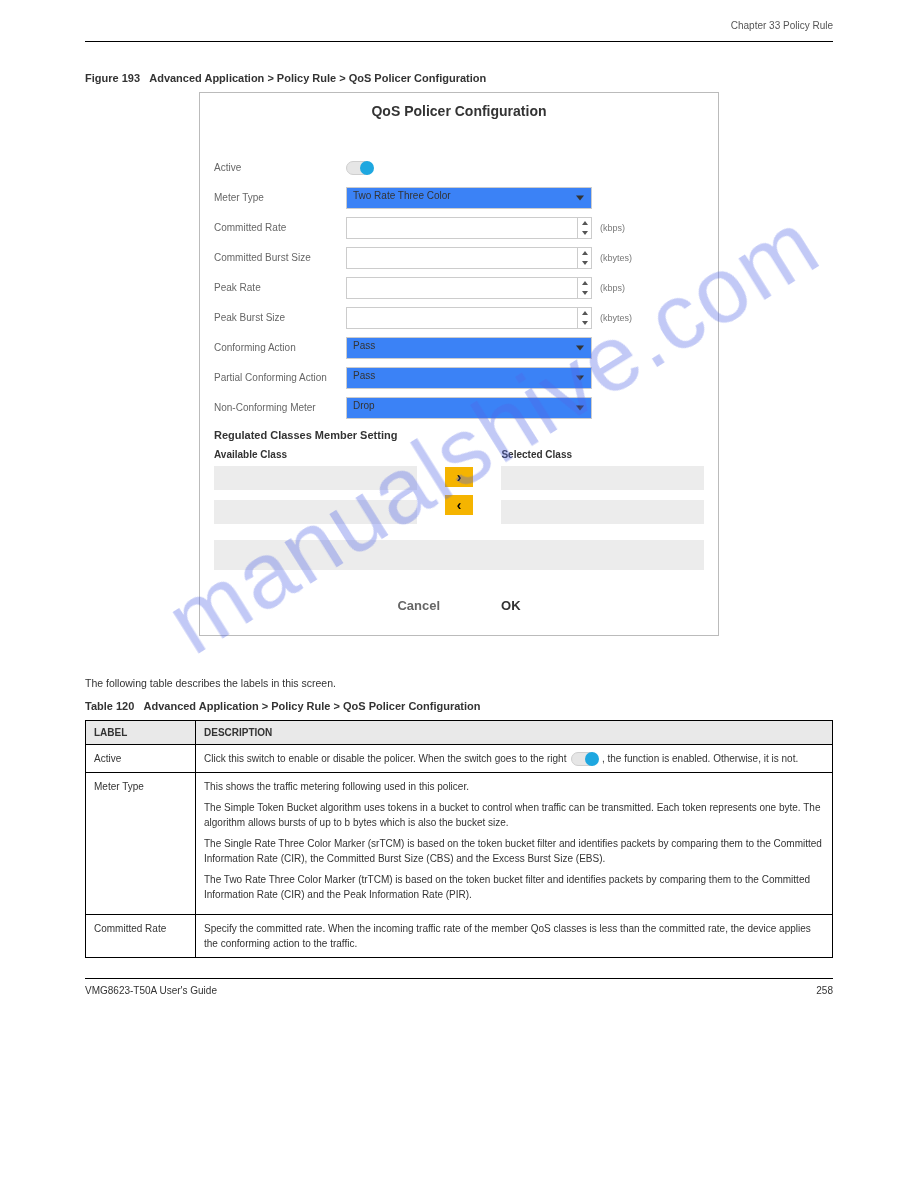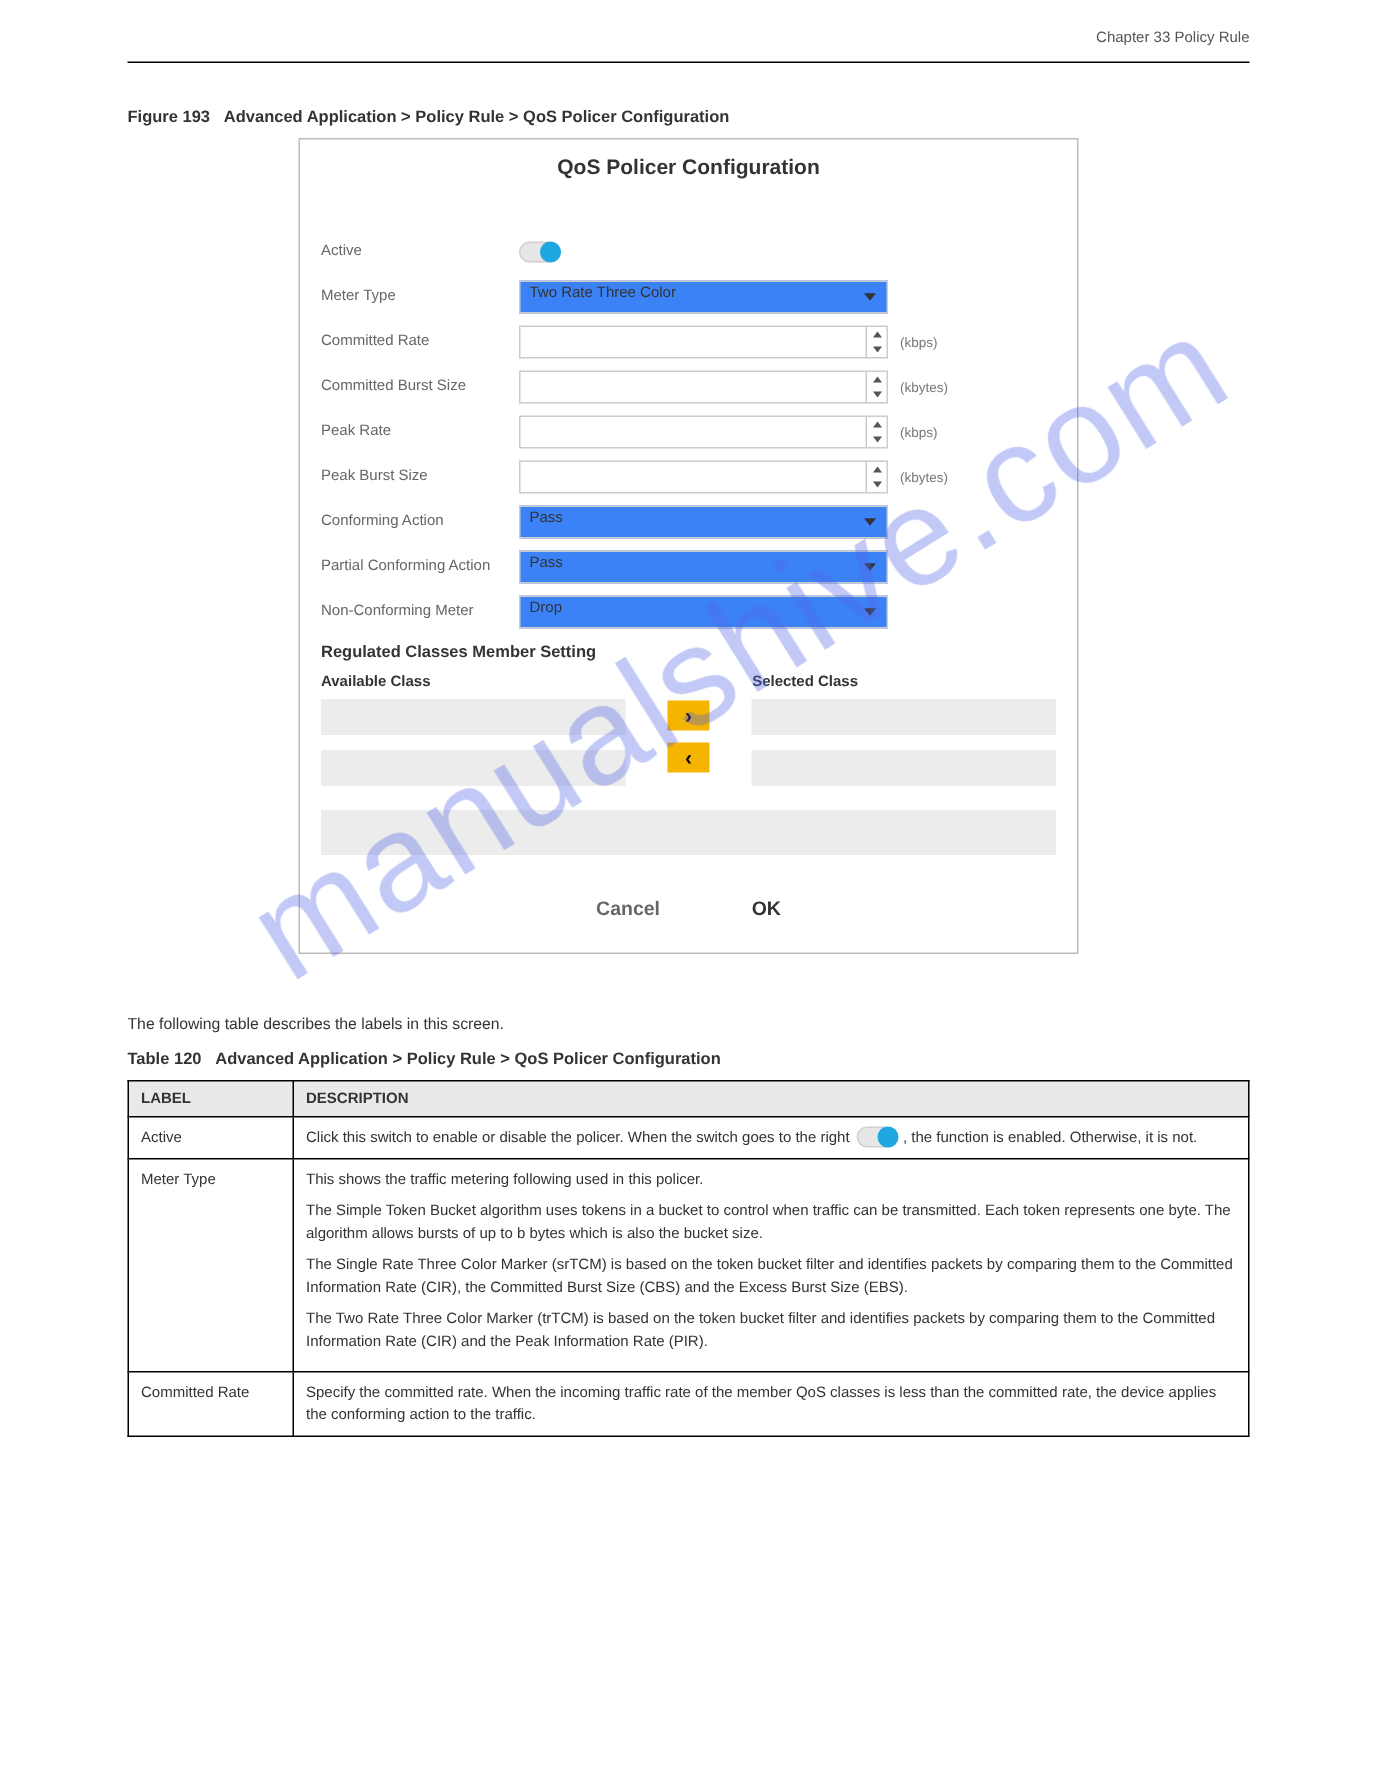--- a/index.html
+++ b/index.html
@@ -475,14 +475,18 @@
           <p>The Two Rate Three Color Marker (trTCM) is based on the token bucket filter and identifies packets by comparing them to the Committed Information Rate (CIR) and the Peak Information Rate (PIR).</p>
         </td>
       </tr>
       <tr>
         <td class="col-label">Committed Rate</td>
         <td>Specify the committed rate. When the incoming traffic rate of the member QoS classes is less than the committed rate, the device applies the conforming action to the traffic.</td>
       </tr>
     </tbody>
   </table>
 
+  <div class="footer">
+    <span>VMG8623-T50A User's Guide</span>
+    <span>258</span>
+  </div>
 
 </div>
 
 </body></html>

